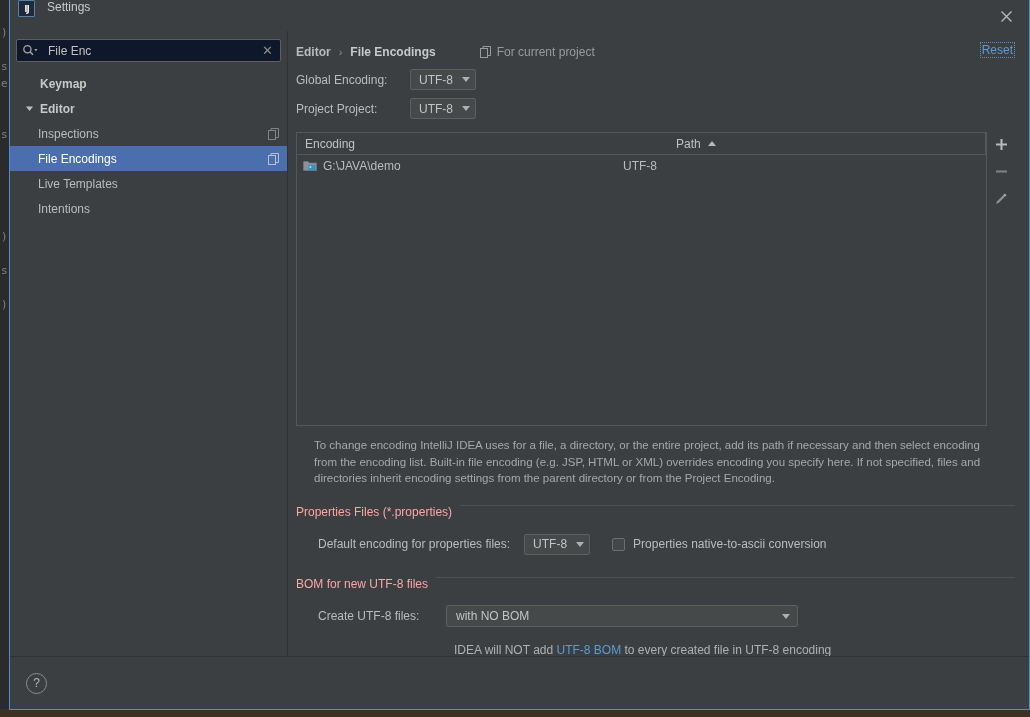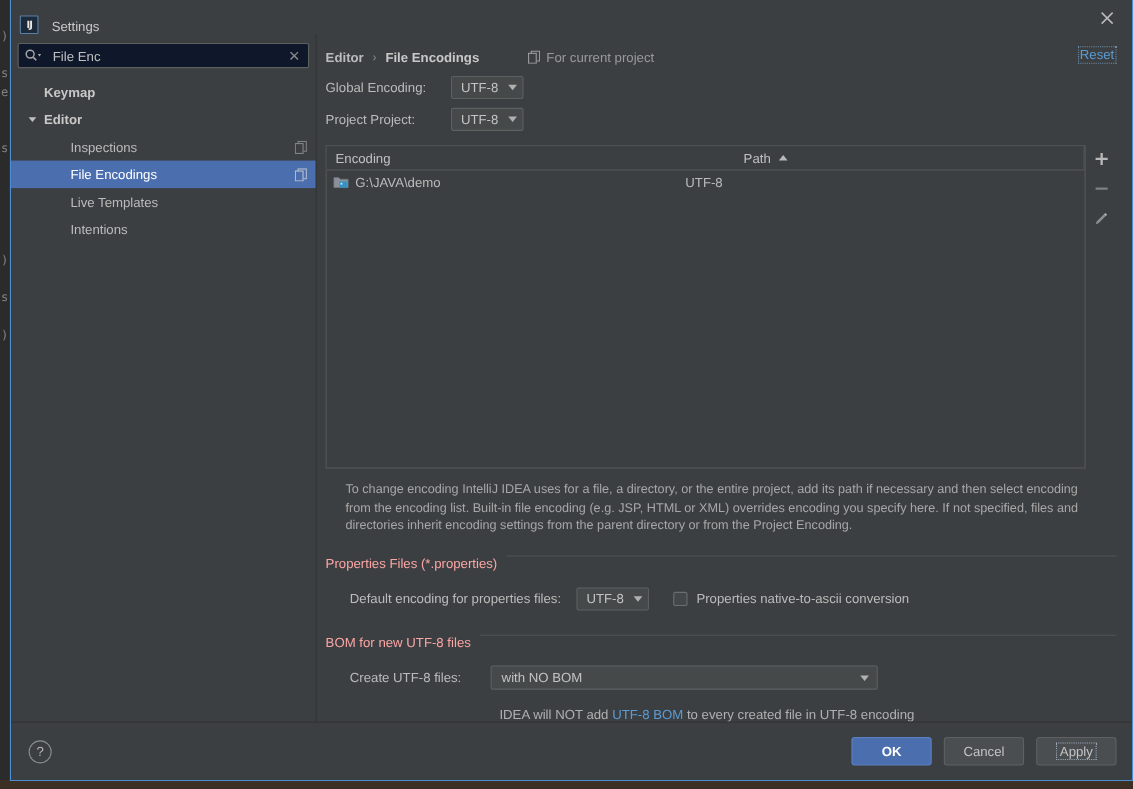--- a/index.html
+++ b/index.html
@@ -40,22 +40,22 @@
     background: #3c3f41;
     border: 1px solid #4a8fd4;
     border-top: none;
     display: flex; flex-direction: column;
   }
 
   
   #titlebar {
     height: 31px; flex: 0 0 31px;
     background: #3c3f41;
-    display: flex; align-items: flex-end;
-    padding: 14px 6px 0 5px;
+    display: flex; align-items: flex-start;
+    padding: 0 6px 0 5px;
     position: relative;
   }
   #app-icon {
     width: 17px; height: 17px; flex: 0 0 17px;
     background: #1d2a3a;
     border: 1px solid #5b7fa6;
     border-radius: 1px;
     display: flex; align-items: center; justify-content: center;
     font-family: "DejaVu Sans", sans-serif;
     font-size: 9px; font-weight: bold; color: #e8e8e8;
@@ -139,21 +139,21 @@
   }
   .tree-arrow {
     width: 11px; flex: 0 0 11px;
     display: flex; align-items: center; justify-content: center;
     margin-left: 14px;
   }
   .tree-arrow.spacer { visibility: hidden; }
   .tree-label { color: #bbbbbb; }
   .tree-row.bold .tree-label { font-weight: bold; color: #c8c8c8; }
   .indent-1 .tree-label { margin-left: 5px; }
-  .indent-2 { padding-left: 54px; }
+  .indent-2 { padding-left: 28px; }
   .copy-badge {
     margin-left: auto;
     opacity: .75;
     display: flex; align-items: center;
   }
 
   
   #right-panel {
     flex: 1 1 auto;
     background: #3c3f41;
@@ -597,26 +597,15 @@
             <span>IDEA will NOT add </span><span class="link">UTF-8 BOM</span><span> to every created file in UTF-8 encoding</span>
           </div>
         </div>
       </div>
 
     </div>
   </div>
 
   <div id="footer">
     <div id="help-btn">?</div>
-    <div id="btn-group">
-      <div class="dbtn default">
-        <span>OK</span>
-      </div>
-      <div class="dbtn normal">
-        <span>Cancel</span>
-      </div>
-      <div class="dbtn normal focusring">
-        <span>Apply</span>
-      </div>
-    </div>
   </div>
 
 </div>
 
 </body></html>

